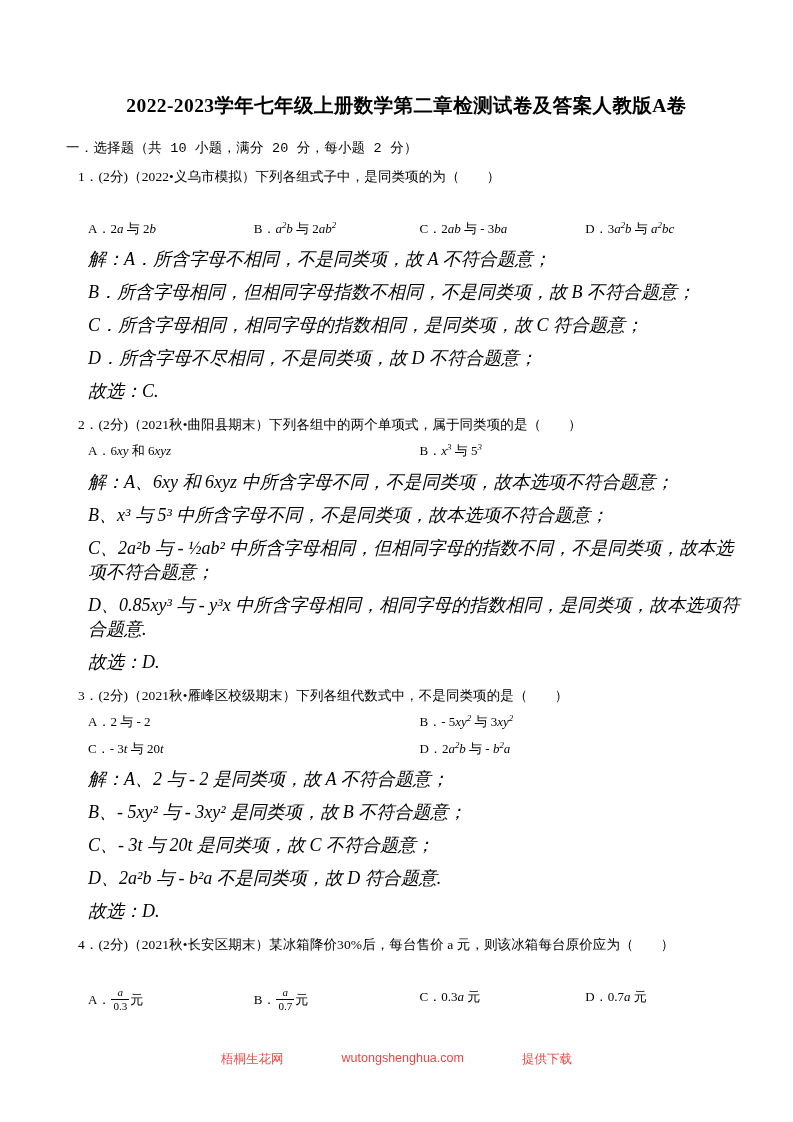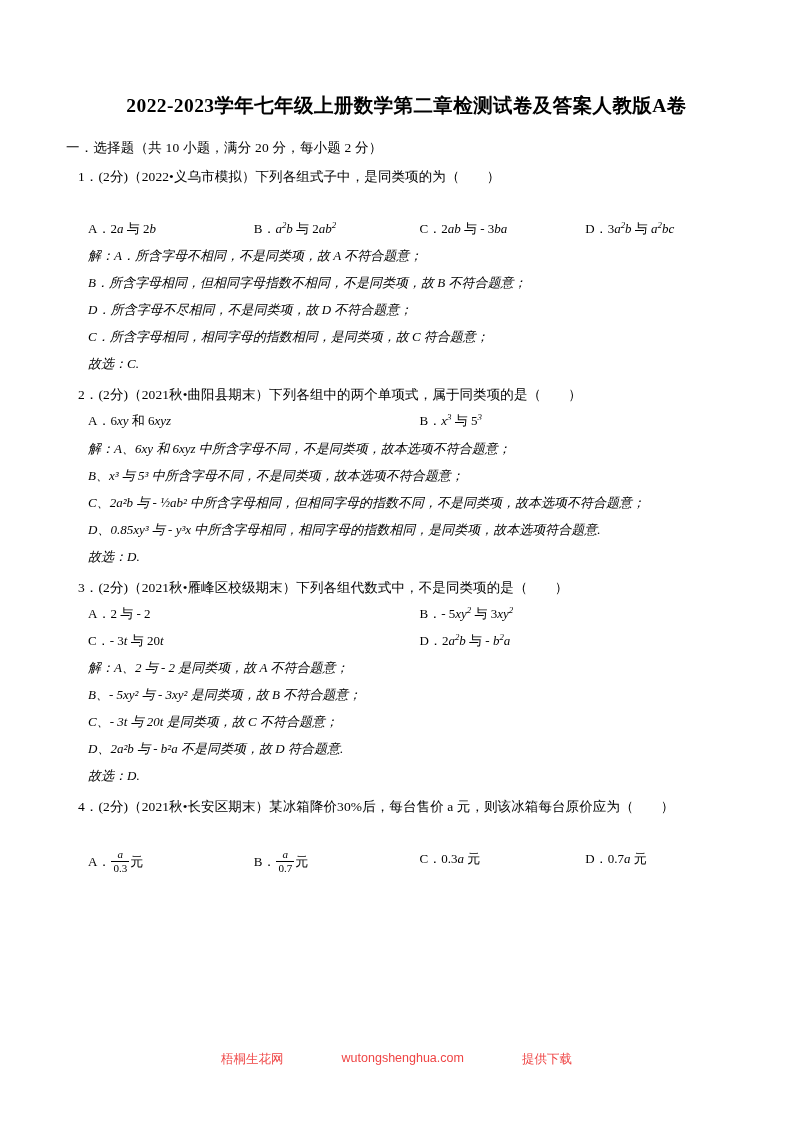--- a/index.html
+++ b/index.html
@@ -28,41 +28,42 @@
     font-weight: bold;
     letter-spacing: 0.4px;
     text-align: center;
     margin: 0 0 20px 0;
     white-space: nowrap;
   }
   .section-head {
     font-size: 13.5px;
     margin: 0 0 11px 4px;
     letter-spacing: 0.2px;
+    font-family: Liberation Mono, monospace;
   }
   .q-block {
     margin-bottom: 5px;
   }
   .q-stem {
     font-size: 13.5px;
     margin: 0 0 8px 16px;
     letter-spacing: 0.1px;
   }
   .opts-row {
     display: flex;
     font-size: 13px;
     margin: 0 0 9px 0;
     padding-left: 26px;
     box-sizing: border-box;
   }
   .opts-row.four > .opt { width: 25%; margin-top: 26px; }
   .opts-row.two > .opt { width: 50%; }
   .opt { white-space: nowrap; }
   .sol-line {
-    font-size: 13px;
+    font-size: 18px;
     margin: 0 0 9px 0;
     padding-left: 26px;
     font-style: italic;
   }
   em.v { font-style: italic; }
   sup.ex {
     font-size: 0.68em;
     vertical-align: super;
     font-style: italic;
   }
@@ -114,22 +115,22 @@
   <div class="q-block">
     <p class="q-stem">1．(2分)（2022•义乌市模拟）下列各组式子中，是同类项的为（　　）</p>
     <div class="opts-row four">
       <span class="opt">A．2<em class="v">a</em> 与 2<em class="v">b</em></span>
       <span class="opt">B．<em class="v">a</em><sup class="ex">2</sup><em class="v">b</em> 与 2<em class="v">ab</em><sup class="ex">2</sup></span>
       <span class="opt">C．2<em class="v">ab</em> 与 - 3<em class="v">ba</em></span>
       <span class="opt">D．3<em class="v">a</em><sup class="ex">2</sup><em class="v">b</em> 与 <em class="v">a</em><sup class="ex">2</sup><em class="v">bc</em></span>
     </div>
     <p class="sol-line">解：A．所含字母不相同，不是同类项，故 A 不符合题意；</p>
     <p class="sol-line">B．所含字母相同，但相同字母指数不相同，不是同类项，故 B 不符合题意；</p>
+    <p class="sol-line">C．所含字母相同，相同字母的指数相同，是同类项，故 C 符合题意；</p>
     <p class="sol-line">D．所含字母不尽相同，不是同类项，故 D 不符合题意；</p>
-    <p class="sol-line">C．所含字母相同，相同字母的指数相同，是同类项，故 C 符合题意；</p>
     <p class="sol-line">故选：C.</p>
   </div>
 
   <div class="q-sep"></div>
 
   <div class="q-block">
     <p class="q-stem">2．(2分)（2021秋•曲阳县期末）下列各组中的两个单项式，属于同类项的是（　　）</p>
     <div class="opts-row two">
       <span class="opt">A．6<em class="v">xy</em> 和 6<em class="v">xyz</em></span>
       <span class="opt">B．<em class="v">x</em><sup class="ex">3</sup> 与 5<sup class="ex">3</sup></span>

